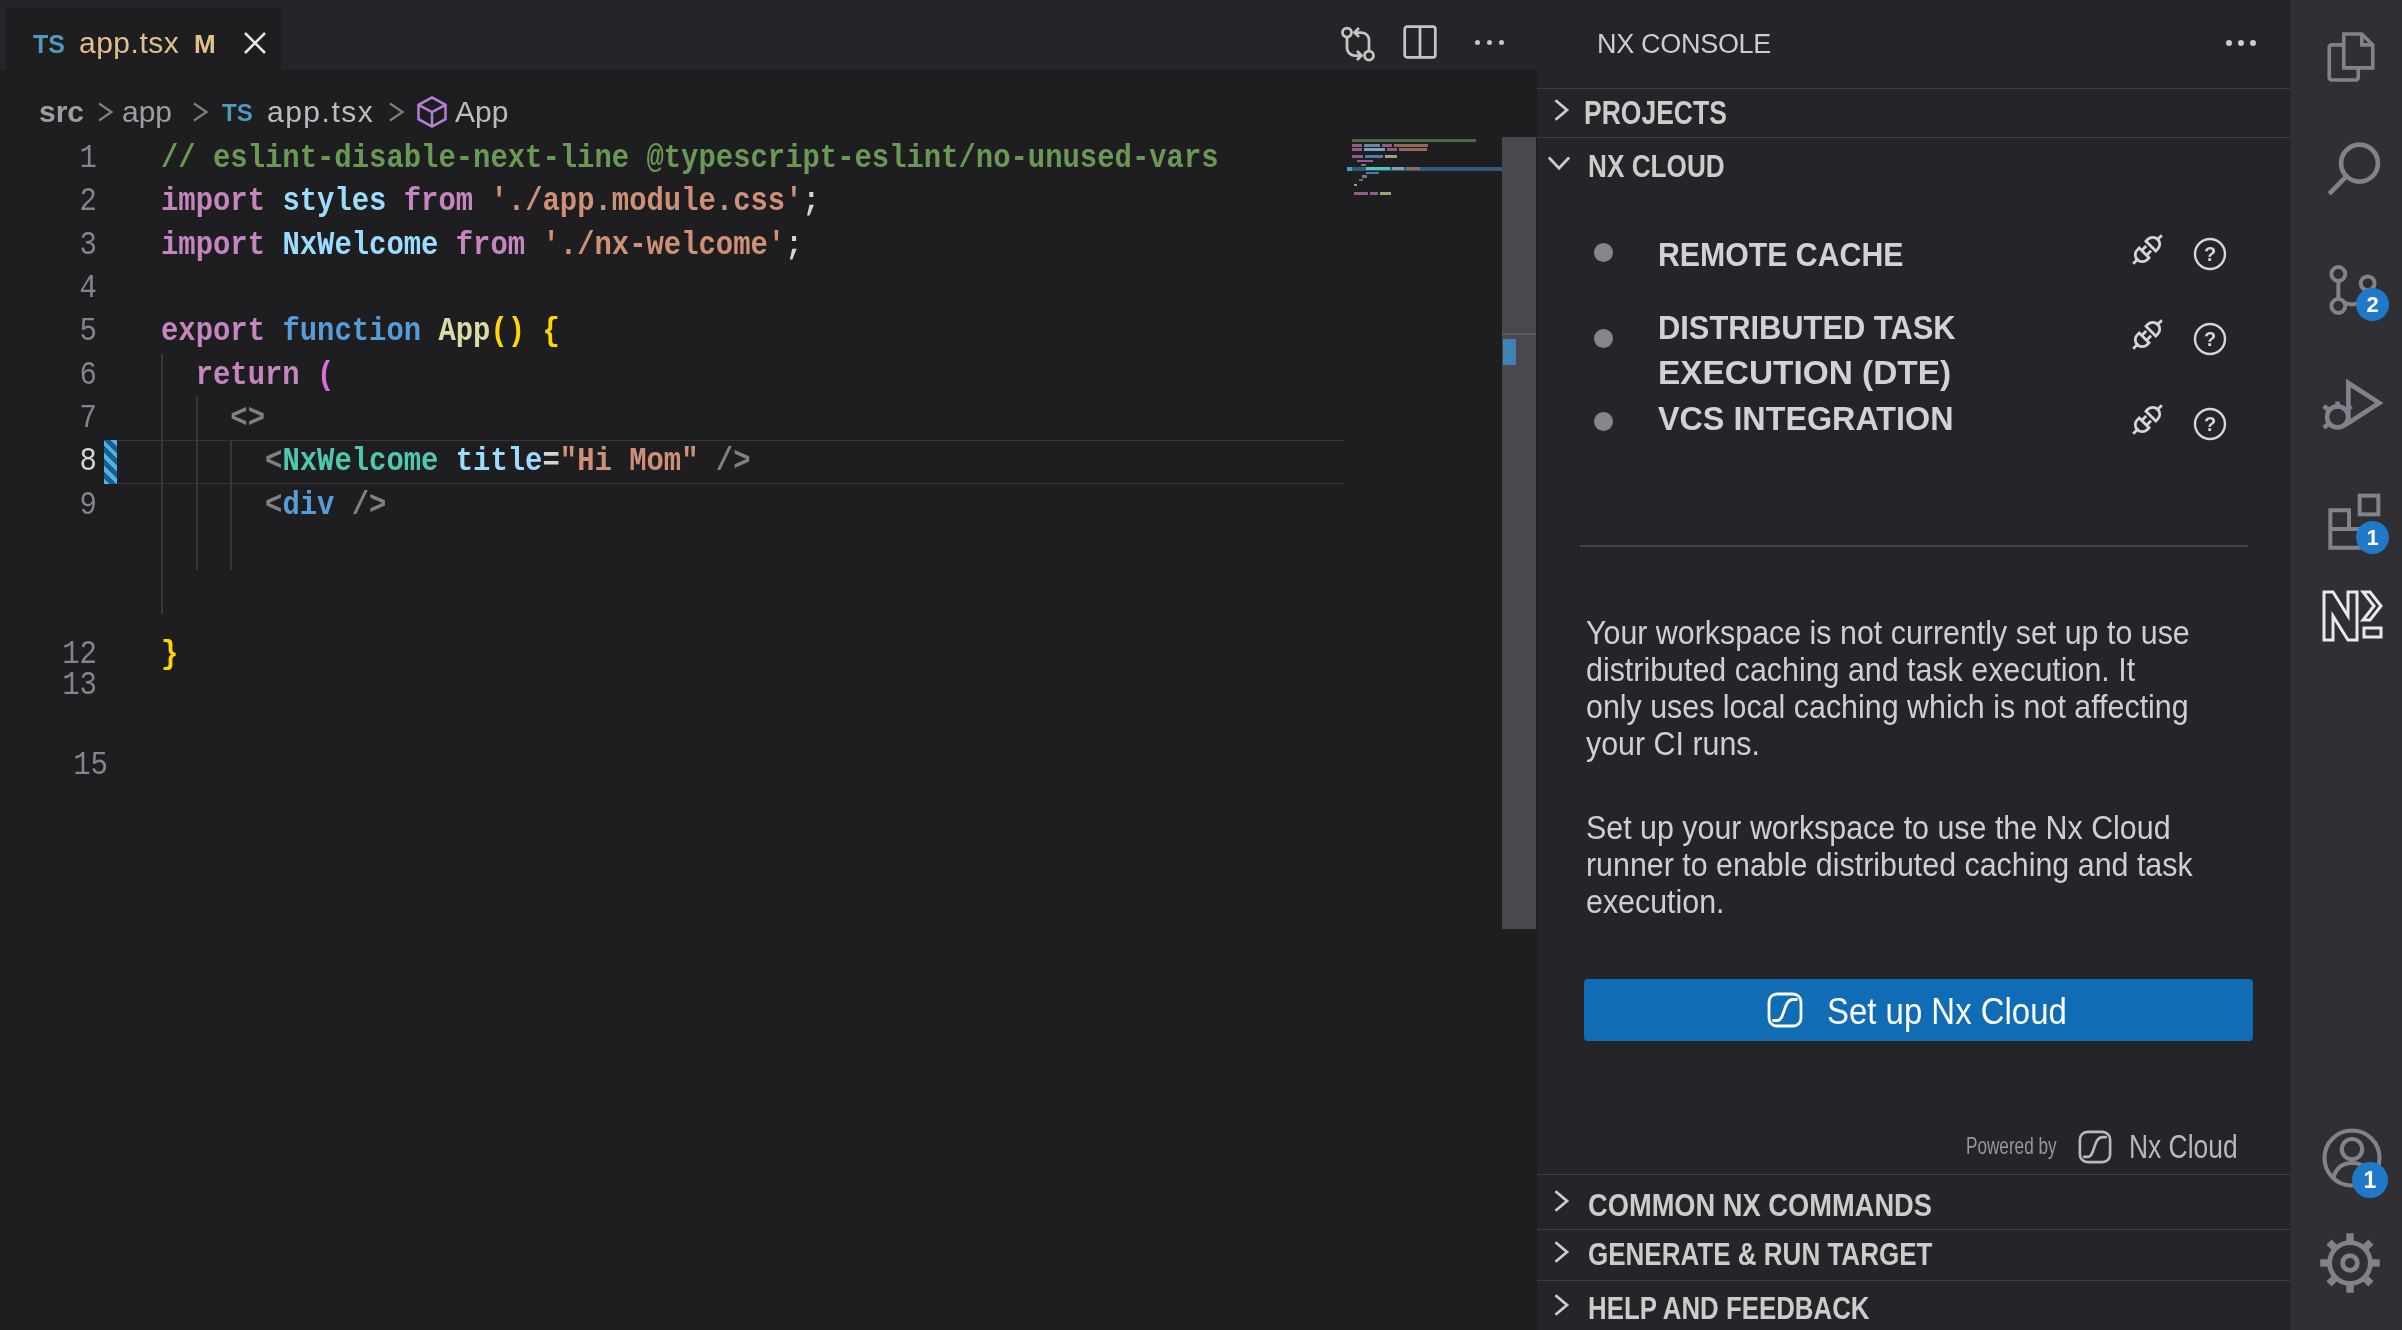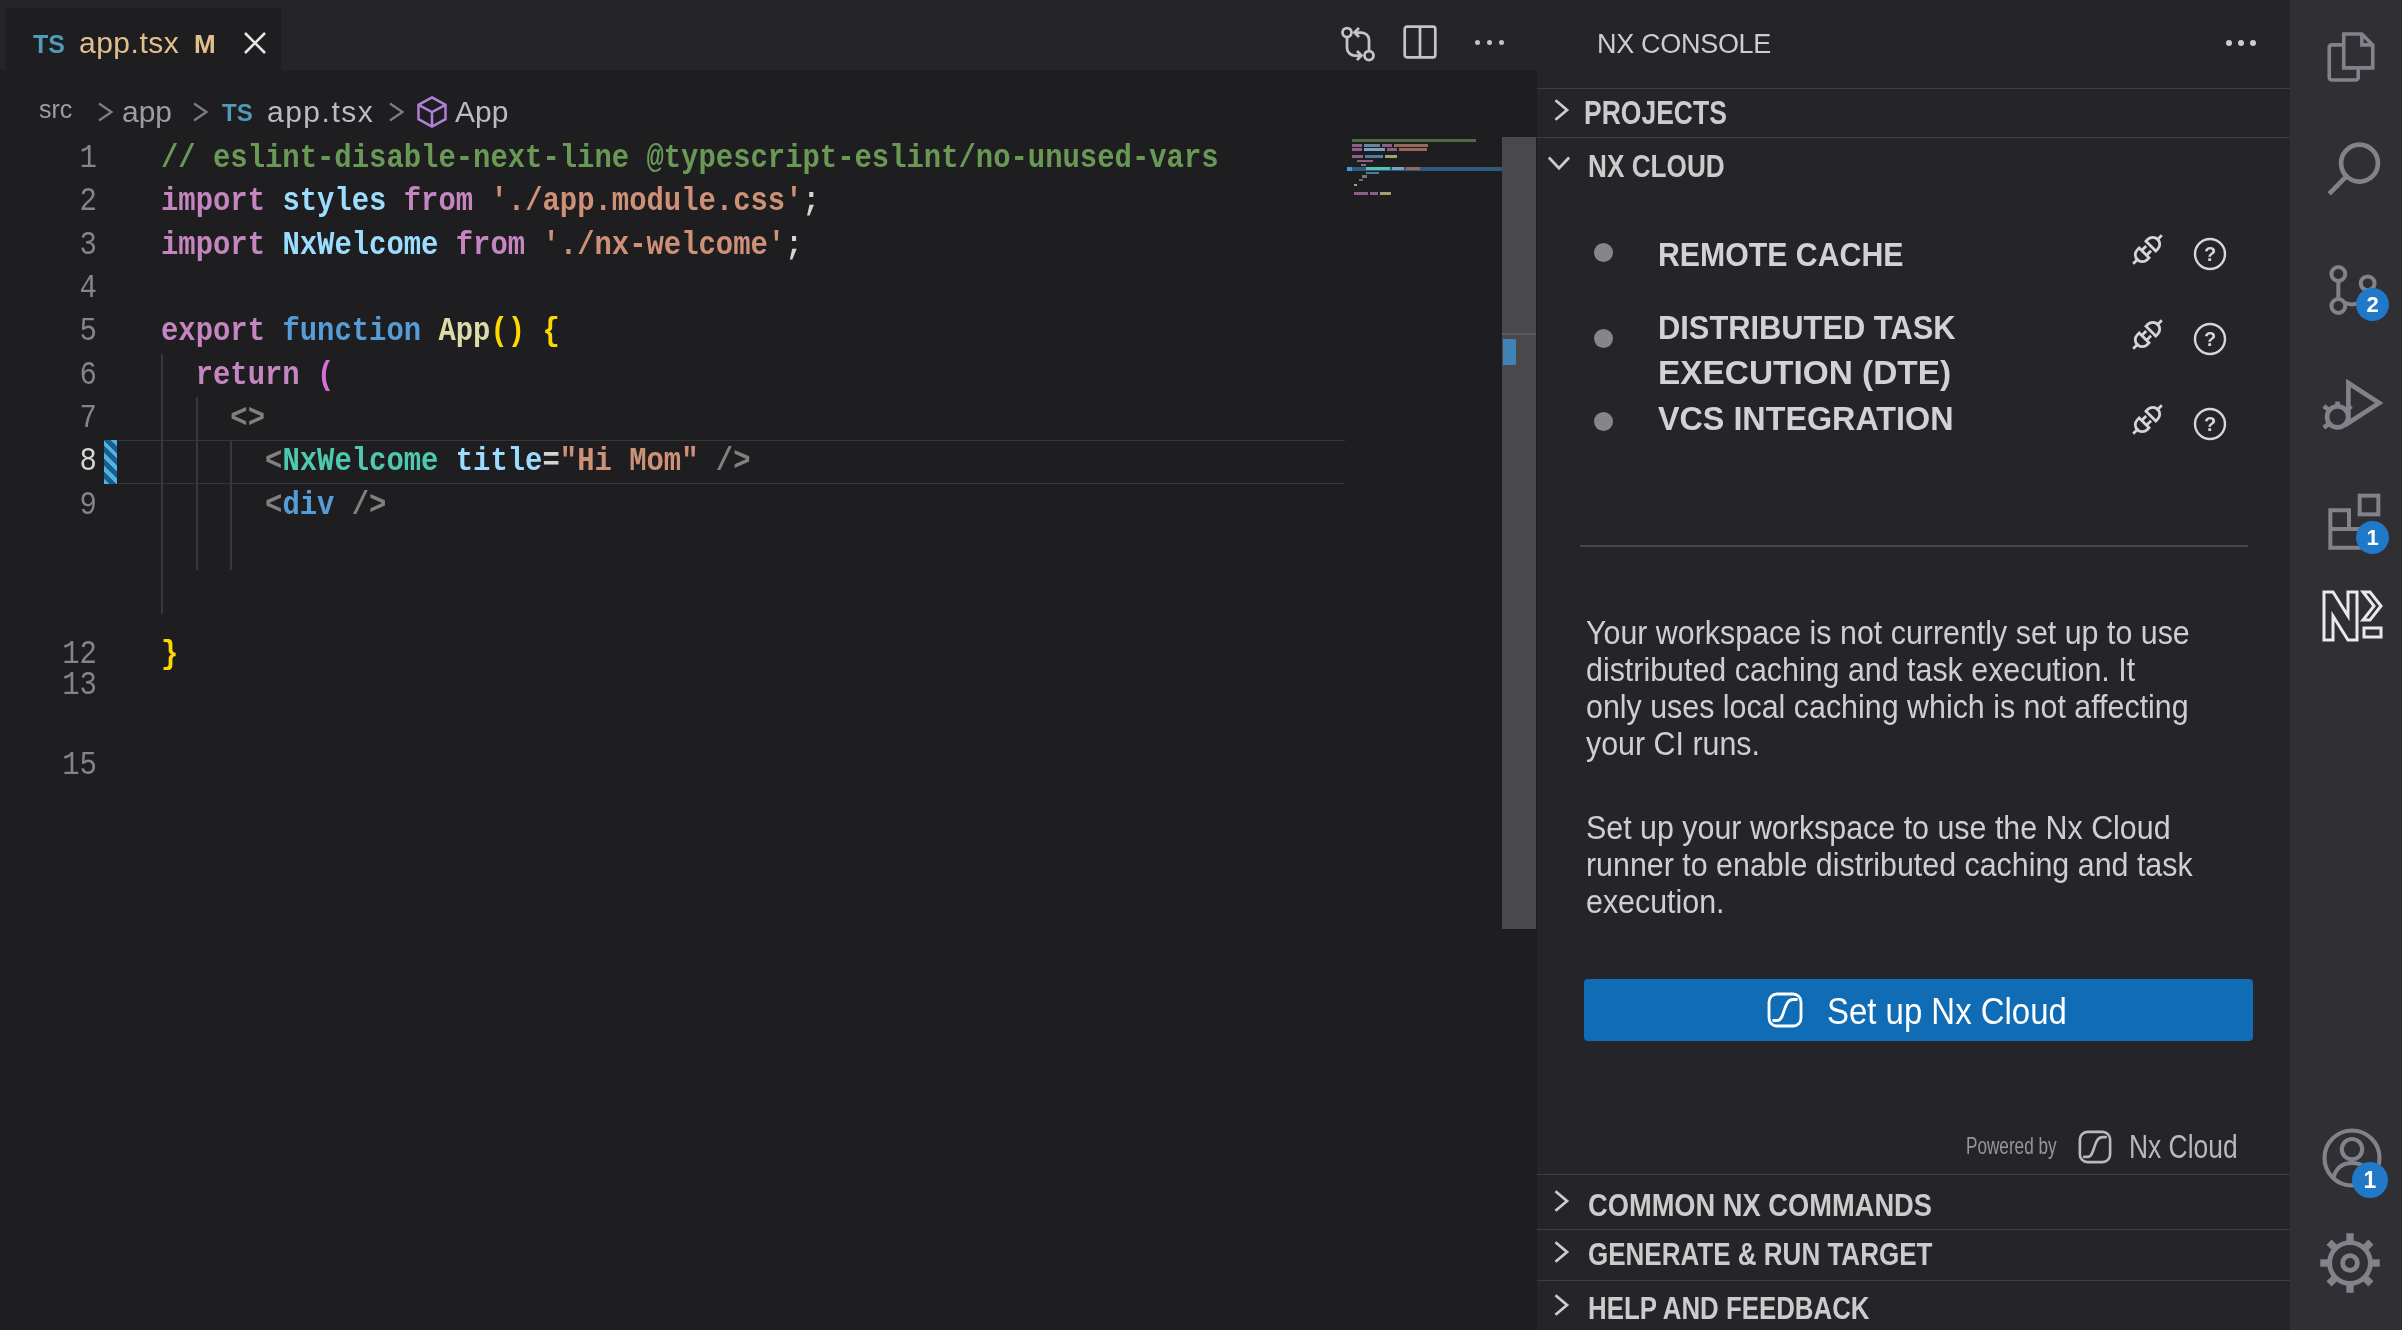--- a/index.html
+++ b/index.html
@@ -73,21 +73,21 @@
   <path d="M8.4 5.2 l-1.8 -1.8 1.8 -1.8"></path>
 </svg>
 <svg class="abs" style="left:1402px; top:24px;" width="36" height="36" viewBox="0 0 16 16" fill="none" stroke="#c5c5c5" stroke-width="1.2">
   <rect x="1.2" y="1.2" width="13.6" height="13.6" rx="1"></rect>
   <line x1="8" y1="1.2" x2="8" y2="14.8"></line>
 </svg>
 <div class="abs" style="left:1475px; top:40px; width:5px; height:5px; border-radius:50%; background:#c5c5c5;"></div>
 <div class="abs" style="left:1487px; top:40px; width:5px; height:5px; border-radius:50%; background:#c5c5c5;"></div>
 <div class="abs" style="left:1499px; top:40px; width:5px; height:5px; border-radius:50%; background:#c5c5c5;"></div>
 
-<span class="abs" style="left:39px; top:95px; font-size:25px; color:#9d9da2;">src</span>
+<span class="abs" style="left:39px; top:95px; font-size:30px; color:#9d9da2;font-weight:bold;">src</span>
 <svg class="abs" style="left:94px; top:101px;" width="22" height="22" viewBox="0 0 22 22">
     <path d="M5 2.5 L17.5 11 L5 19.5" stroke="#7e7e84" stroke-width="2.2" fill="none"></path>
   </svg>
 <span class="abs" style="left:122px; top:95px; font-size:30px; color:#9d9da2;">app</span>
 <svg class="abs" style="left:189px; top:101px;" width="22" height="22" viewBox="0 0 22 22">
     <path d="M5 2.5 L17.5 11 L5 19.5" stroke="#7e7e84" stroke-width="2.2" fill="none"></path>
   </svg>
 <span class="abs" style="left:222px; top:99px; font-size:24px; color:#519aba; font-weight:bold;">TS</span>
 <span class="abs" style="left:267px; top:95px; font-size:30px; letter-spacing:1.5px; color:#bcbcc0;">app.tsx</span>
 <svg class="abs" style="left:385px; top:101px;" width="22" height="22" viewBox="0 0 22 22">
@@ -114,21 +114,21 @@
   <div class="row" style="top:43.33px;"><span class="ln">2</span><span class="code"><span class="cP">import</span><span class="cW"> </span><span class="cB">styles</span><span class="cW"> </span><span class="cP">from</span><span class="cW"> </span><span class="cS">'./app.module.css'</span><span class="cW">;</span></span></div>
   <div class="row" style="top:86.67px;"><span class="ln">3</span><span class="code"><span class="cP">import</span><span class="cW"> </span><span class="cB">NxWelcome</span><span class="cW"> </span><span class="cP">from</span><span class="cW"> </span><span class="cS">'./nx-welcome'</span><span class="cW">;</span></span></div>
   <div class="row" style="top:130px;"><span class="ln">4</span></div>
   <div class="row" style="top:173.33px;"><span class="ln">5</span><span class="code"><span class="cP">export</span><span class="cW"> </span><span class="cBl">function</span><span class="cW"> </span><span class="cY">App</span><span class="cGold">()</span><span class="cW"> </span><span class="cGold">{</span></span></div>
   <div class="row" style="top:216.67px;"><span class="ln">6</span><span class="code"><span class="cW">  </span><span class="cP">return</span><span class="cW"> </span><span class="cOrch">(</span></span></div>
   <div class="row" style="top:260px;"><span class="ln">7</span><span class="code"><span class="cW">    </span><span class="cG">&lt;&gt;</span></span></div>
   <div class="row" style="top:303.33px;"><span class="ln" style="color:#d6d6d6;">8</span><span class="code"><span class="cW">      </span><span class="cG">&lt;</span><span class="cT">NxWelcome</span><span class="cW"> </span><span class="cB">title</span><span class="cW">=</span><span class="cS">"Hi Mom"</span><span class="cW"> </span><span class="cG">/&gt;</span></span></div>
   <div class="row" style="top:346.67px;"><span class="ln">9</span><span class="code"><span class="cW">      </span><span class="cG">&lt;</span><span class="cBl">div</span><span class="cW"> </span><span class="cG">/&gt;</span></span></div>
   <div class="row" style="top:476.67px;margin-top:19px;"><span class="ln">12</span><span class="code"><span class="cGold">}</span></span></div>
   <div class="row" style="top:520px;margin-top:7px;"><span class="ln">13</span></div>
-  <div class="row" style="top:606.67px;"><span class="ln">15</span></div>
+  <div class="row" style="top:606.67px;margin-left:11px;"><span class="ln">15</span></div>
 </div>
 
 <div id="minimap" class="abs" style="left:1345px; top:137px; width:159px; height:120px;">
   <div class="abs" style="left:7px; top:2px; width:124px; height:2.6px; background:#4d6b42;"></div>
   <div class="abs" style="left:7px; top:7px; width:10px; height:2.6px; background:#8f5e88;"></div>
   <div class="abs" style="left:19px; top:7px; width:16px; height:2.6px; background:#6b84a0;"></div>
   <div class="abs" style="left:37px; top:7px; width:10px; height:2.6px; background:#8f5e88;"></div>
   <div class="abs" style="left:49px; top:7px; width:34px; height:2.6px; background:#96685c;"></div>
   <div class="abs" style="left:7px; top:11px; width:10px; height:2.6px; background:#8f5e88;"></div>
   <div class="abs" style="left:19px; top:11px; width:21px; height:2.6px; background:#7ba0c0;"></div>

